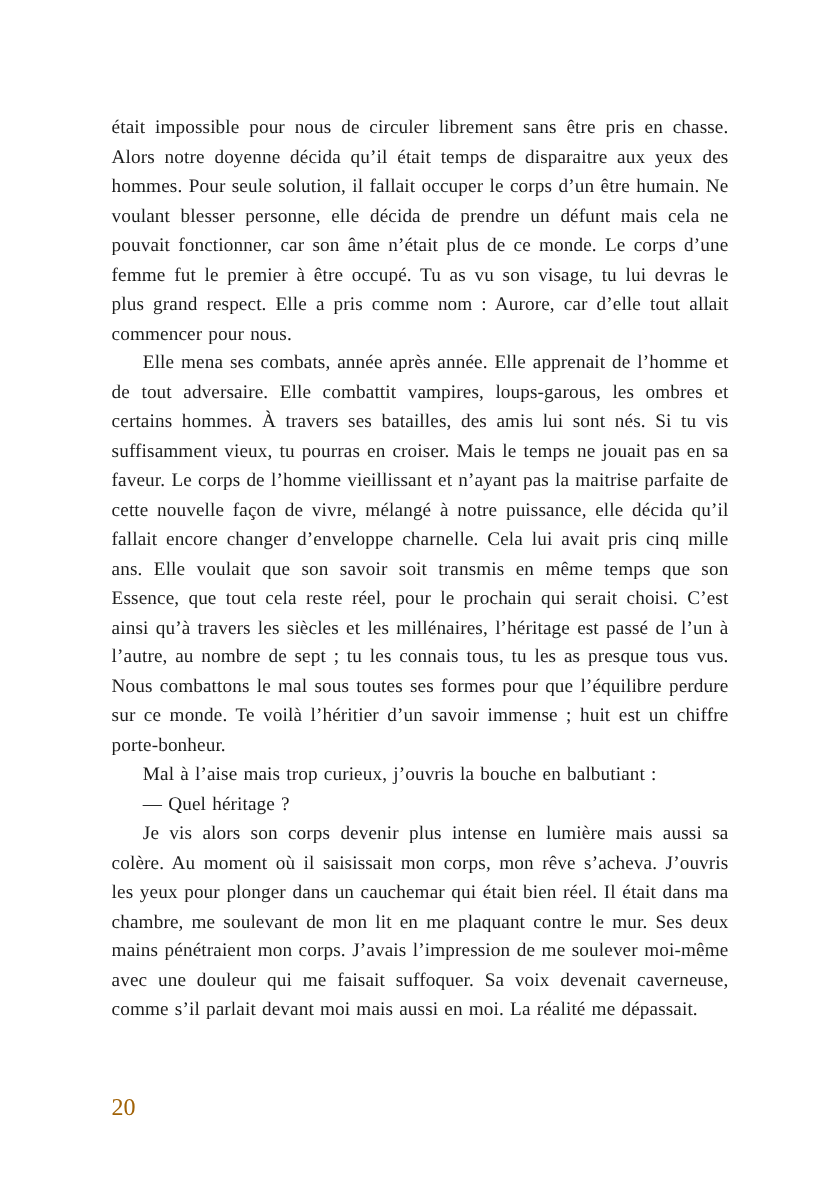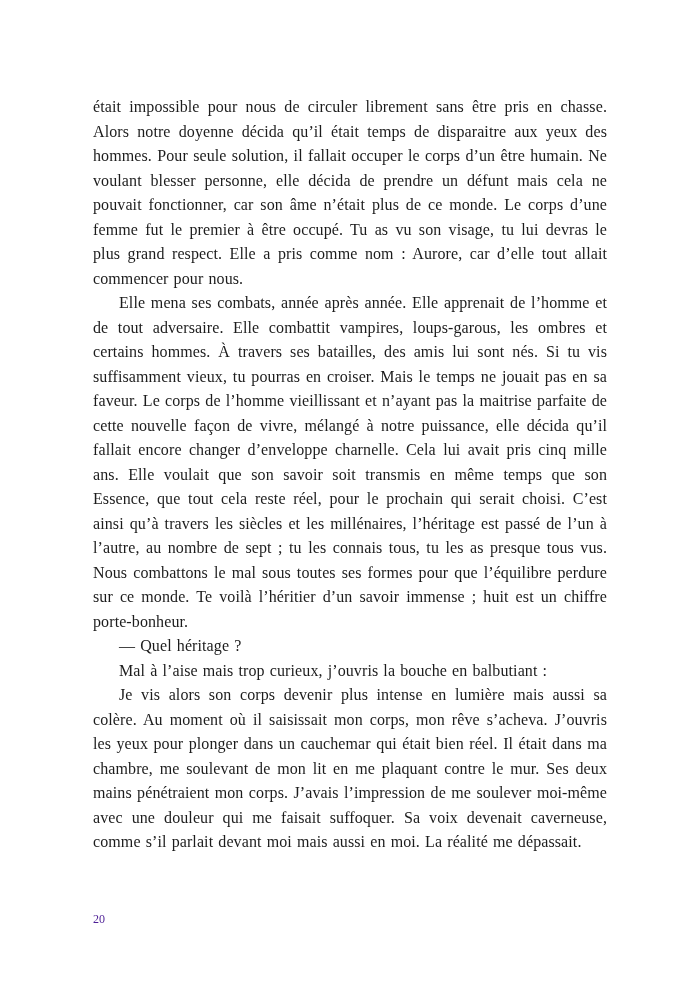--- a/index.html
+++ b/index.html
@@ -30,29 +30,29 @@
     letter-spacing: 0.1px;
     word-spacing: 1px;
   }
   .page p.indent {
     text-indent: 26px;
   }
   .page-number {
     position: absolute;
     left: 93px;
     top: 912px;
-    font-size: 12px;
+    font-size: 20px;
     font-family: "Liberation Serif", serif;
-    color: #4c1d95;
+    color: #a16207;
   }
 </style>
 </head>
 <body>
 
 <div class="page">
   <p class="">était impossible pour nous de circuler librement sans être pris en chasse. Alors notre doyenne décida qu’il était temps de disparaitre aux yeux des hommes. Pour seule solution, il fallait occuper le corps d’un être humain. Ne voulant blesser personne, elle décida de prendre un défunt mais cela ne pouvait fonctionner, car son âme n’était plus de ce monde. Le corps d’une femme fut le premier à être occupé. Tu as vu son visage, tu lui devras le plus grand respect. Elle a pris comme nom : Aurore, car d’elle tout allait commencer pour nous.</p>
   <p class="indent">Elle mena ses combats, année après année. Elle apprenait de l’homme et de tout adversaire. Elle combattit vampires, loups-garous, les ombres et certains hommes. À travers ses batailles, des amis lui sont nés. Si tu vis suffisamment vieux, tu pourras en croiser. Mais le temps ne jouait pas en sa faveur. Le corps de l’homme vieillissant et n’ayant pas la maitrise parfaite de cette nouvelle façon de vivre, mélangé à notre puissance, elle décida qu’il fallait encore changer d’enveloppe charnelle. Cela lui avait pris cinq mille ans. Elle voulait que son savoir soit transmis en même temps que son Essence, que tout cela reste réel, pour le prochain qui serait choisi. C’est ainsi qu’à travers les siècles et les millénaires, l’héritage est passé de l’un à l’autre, au nombre de sept ; tu les connais tous, tu les as presque tous vus. Nous combattons le mal sous toutes ses formes pour que l’équilibre perdure sur ce monde. Te voilà l’héritier d’un savoir immense ; huit est un chiffre porte-bonheur.</p>
+  <p class="indent">Mal à l’aise mais trop curieux, j’ouvris la bouche en balbutiant :</p>
   <p class="indent">— Quel héritage ?</p>
-  <p class="indent">Mal à l’aise mais trop curieux, j’ouvris la bouche en balbutiant :</p>
   <p class="indent">Je vis alors son corps devenir plus intense en lumière mais aussi sa colère. Au moment où il saisissait mon corps, mon rêve s’acheva. J’ouvris les yeux pour plonger dans un cauchemar qui était bien réel. Il était dans ma chambre, me soulevant de mon lit en me plaquant contre le mur. Ses deux mains pénétraient mon corps. J’avais l’impression de me soulever moi-même avec une douleur qui me faisait suffoquer. Sa voix devenait caverneuse, comme s’il parlait devant moi mais aussi en moi. La réalité me dépassait.</p>
 </div>
 
 <div class="page-number">20</div>
 
 </body></html>

